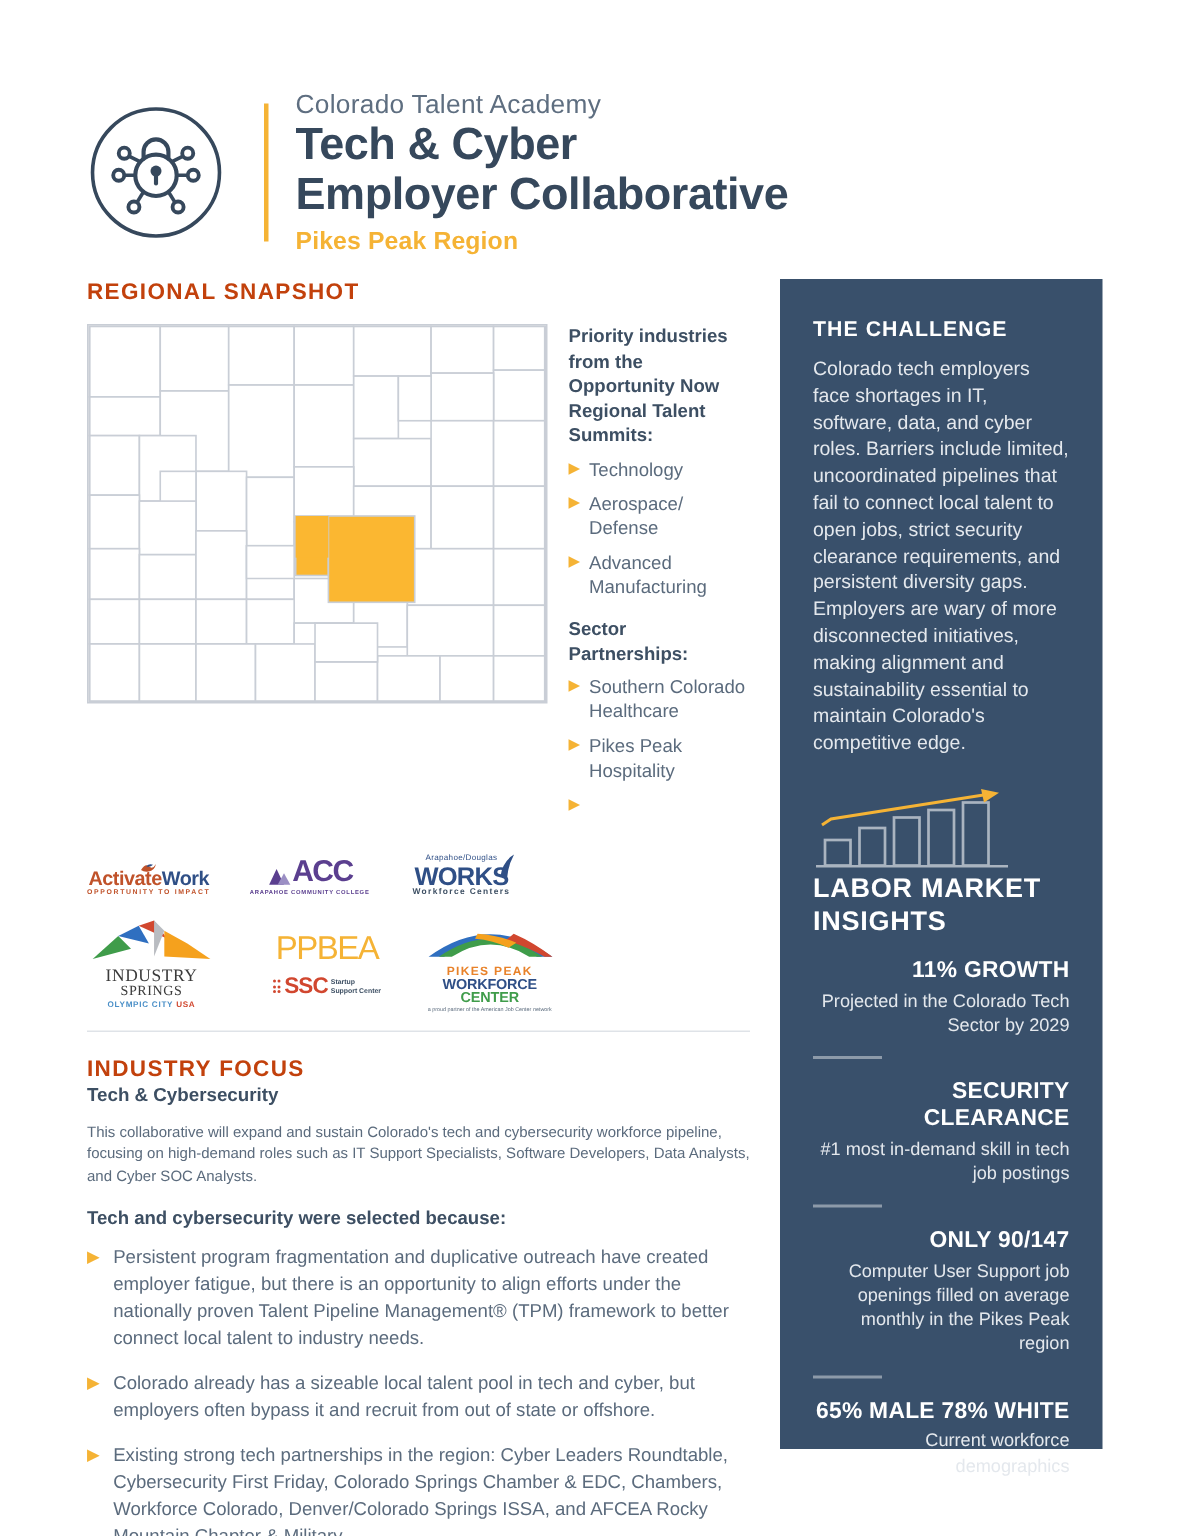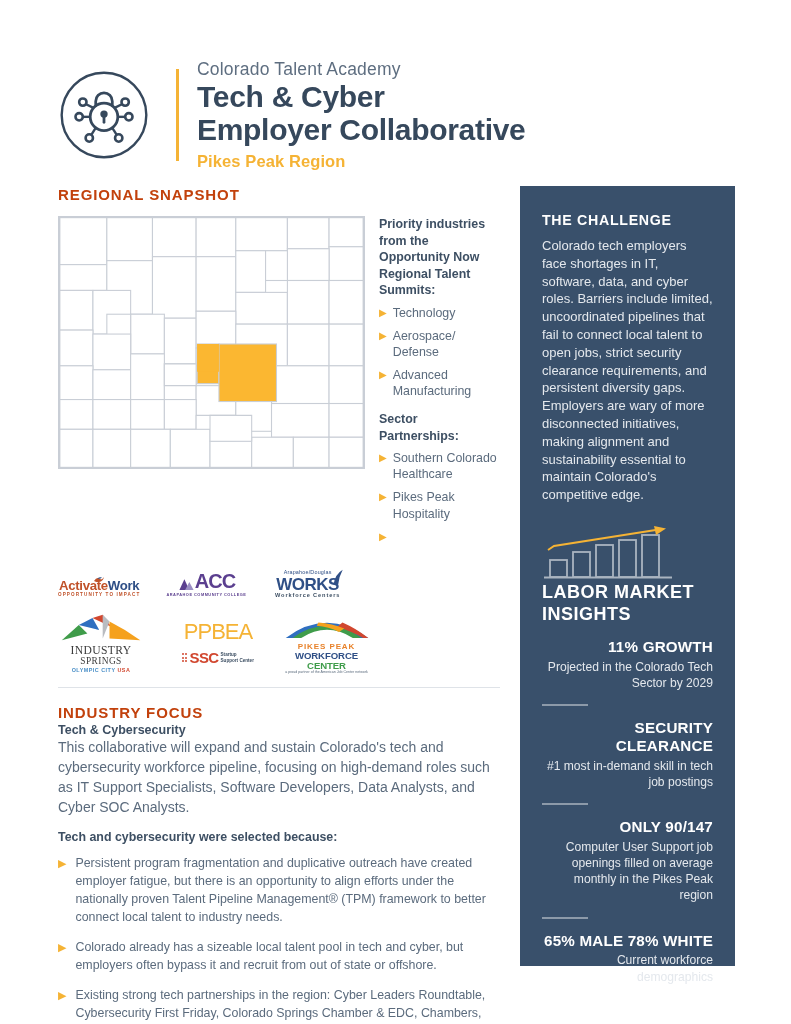--- a/index.html
+++ b/index.html
@@ -74,21 +74,21 @@
   .lg-ppwfc .arc { width:86px; height:28px; margin:0 auto; }
   .lg-ppwfc .p1 { font-size:8px; font-weight:bold; color:#e8822a; letter-spacing:.9px; margin-top:1px; }
   .lg-ppwfc .p2 { font-size:9.6px; font-weight:bold; letter-spacing:-.1px; }
   .lg-ppwfc .p2 .bl { color:#2f4f86; } .lg-ppwfc .p2 .gr { color:#3f9c4a; }
   .lg-ppwfc .p3 { font-size:3.6px; color:#5b6b7d; margin-top:1px; }
 
   .hr { height:1px; background:#dfe3e8; margin:16px 0 0; width:442px; }
 
   
   .focus { margin-top:16px; width:448px; }
-  .para { font-size:14px; color:#5b6b7d; line-height:1.43; }
+  .para { font-size:10px; color:#5b6b7d; line-height:1.43; margin-top:12px; }
   .lead { font-size:12.4px; font-weight:bold; color:#3d4f63; margin-top:13px; }
   .flist { margin-top:11px; }
   .fitem { display:flex; margin-bottom:12px; }
   .fitem .tri { font-size:11px; line-height:1.5; margin-right:9px; }
   .fitem .tx { font-size:12.4px; color:#5b6b7d; line-height:1.45; }
 
   
   .side { position:absolute; left:520px; top:186px; width:215px; height:780px; background:#39506b; padding:26px 22px 0; }
   .side-h { font-size:14.2px; font-weight:bold; color:#fff; letter-spacing:.7px; }
   .side-p { font-size:13px; color:#e4e8ed; line-height:1.37; margin-top:9px; }

